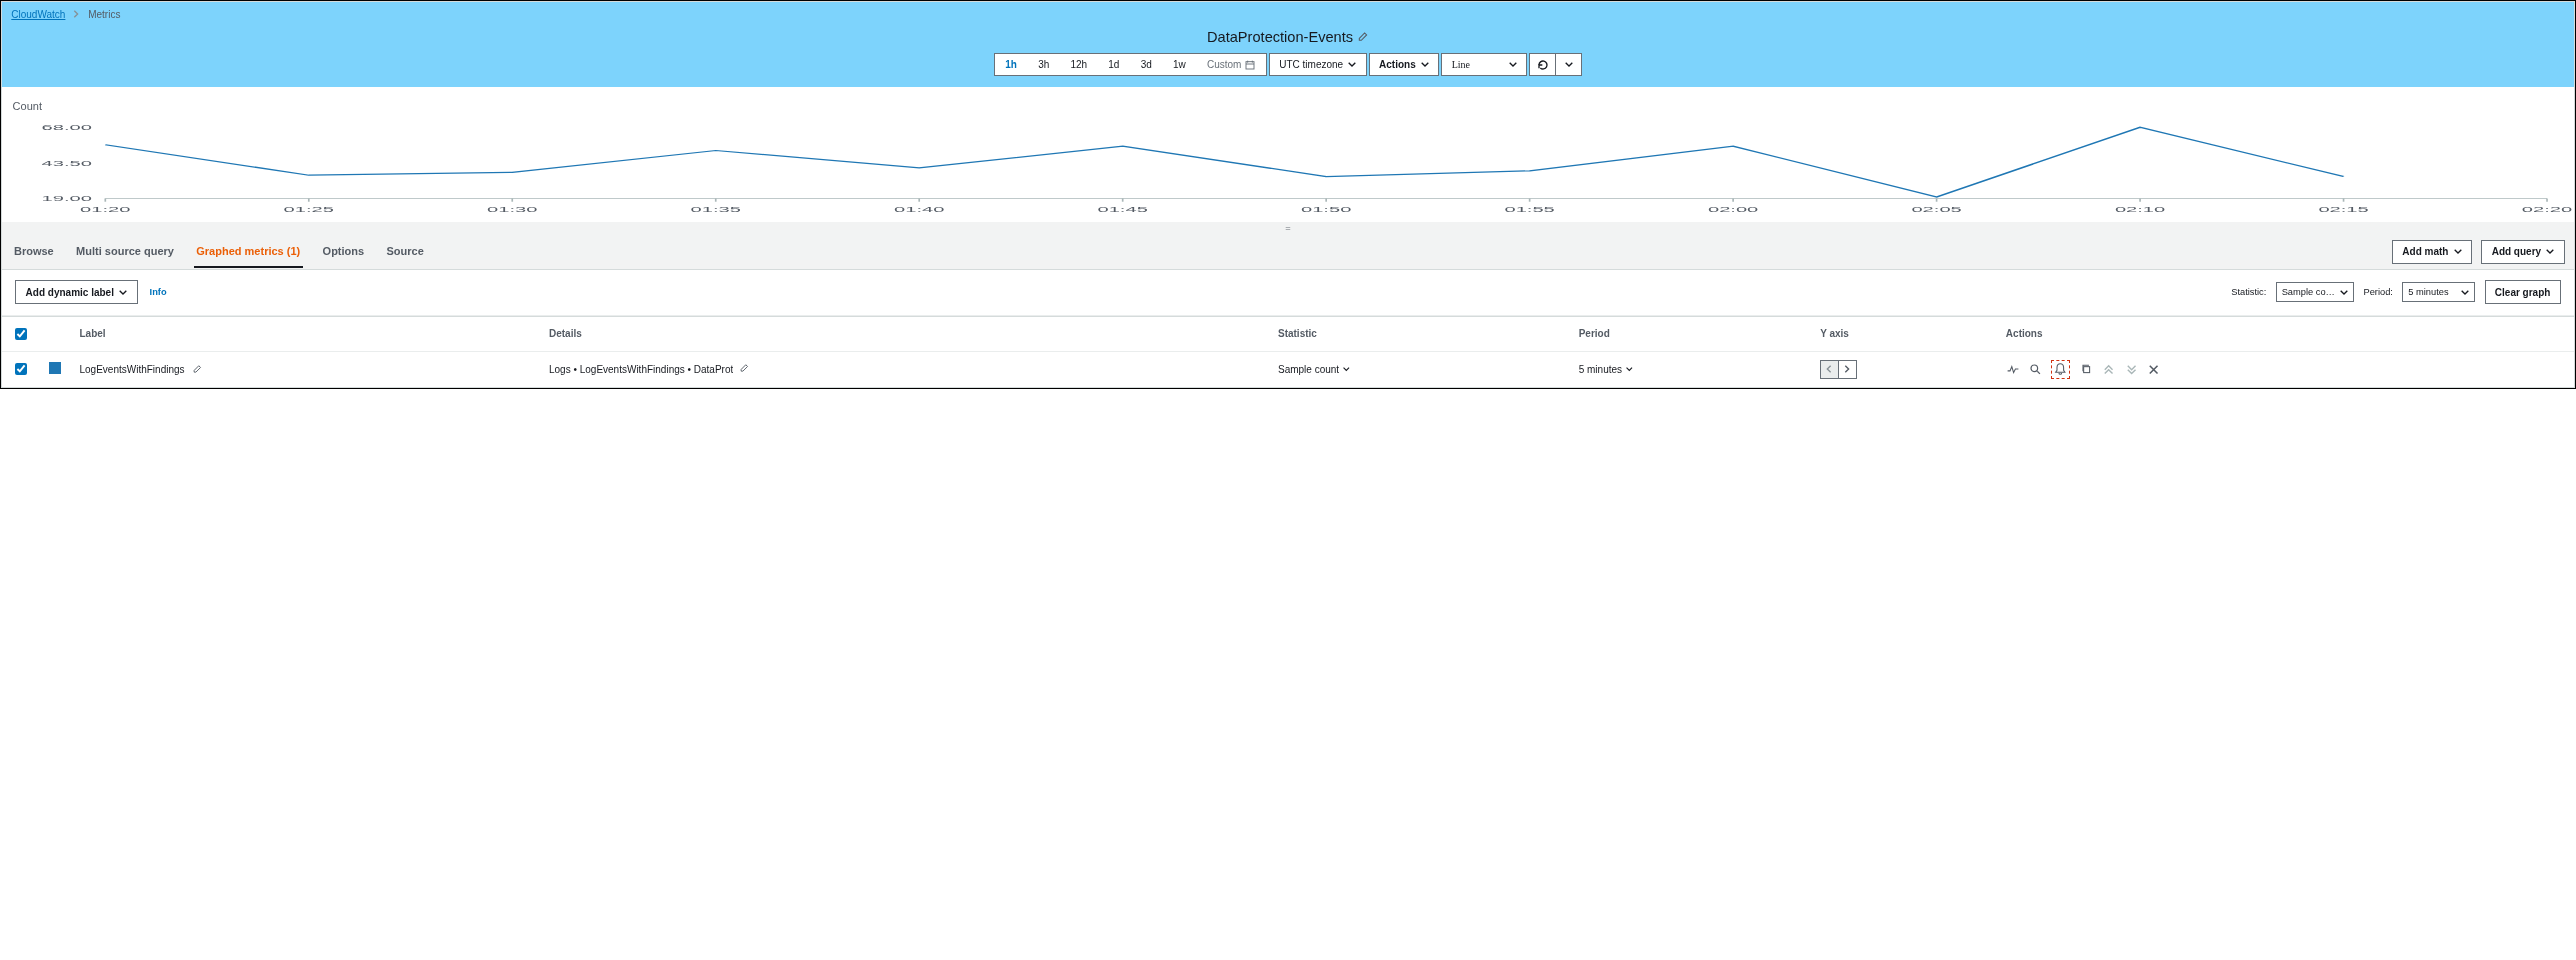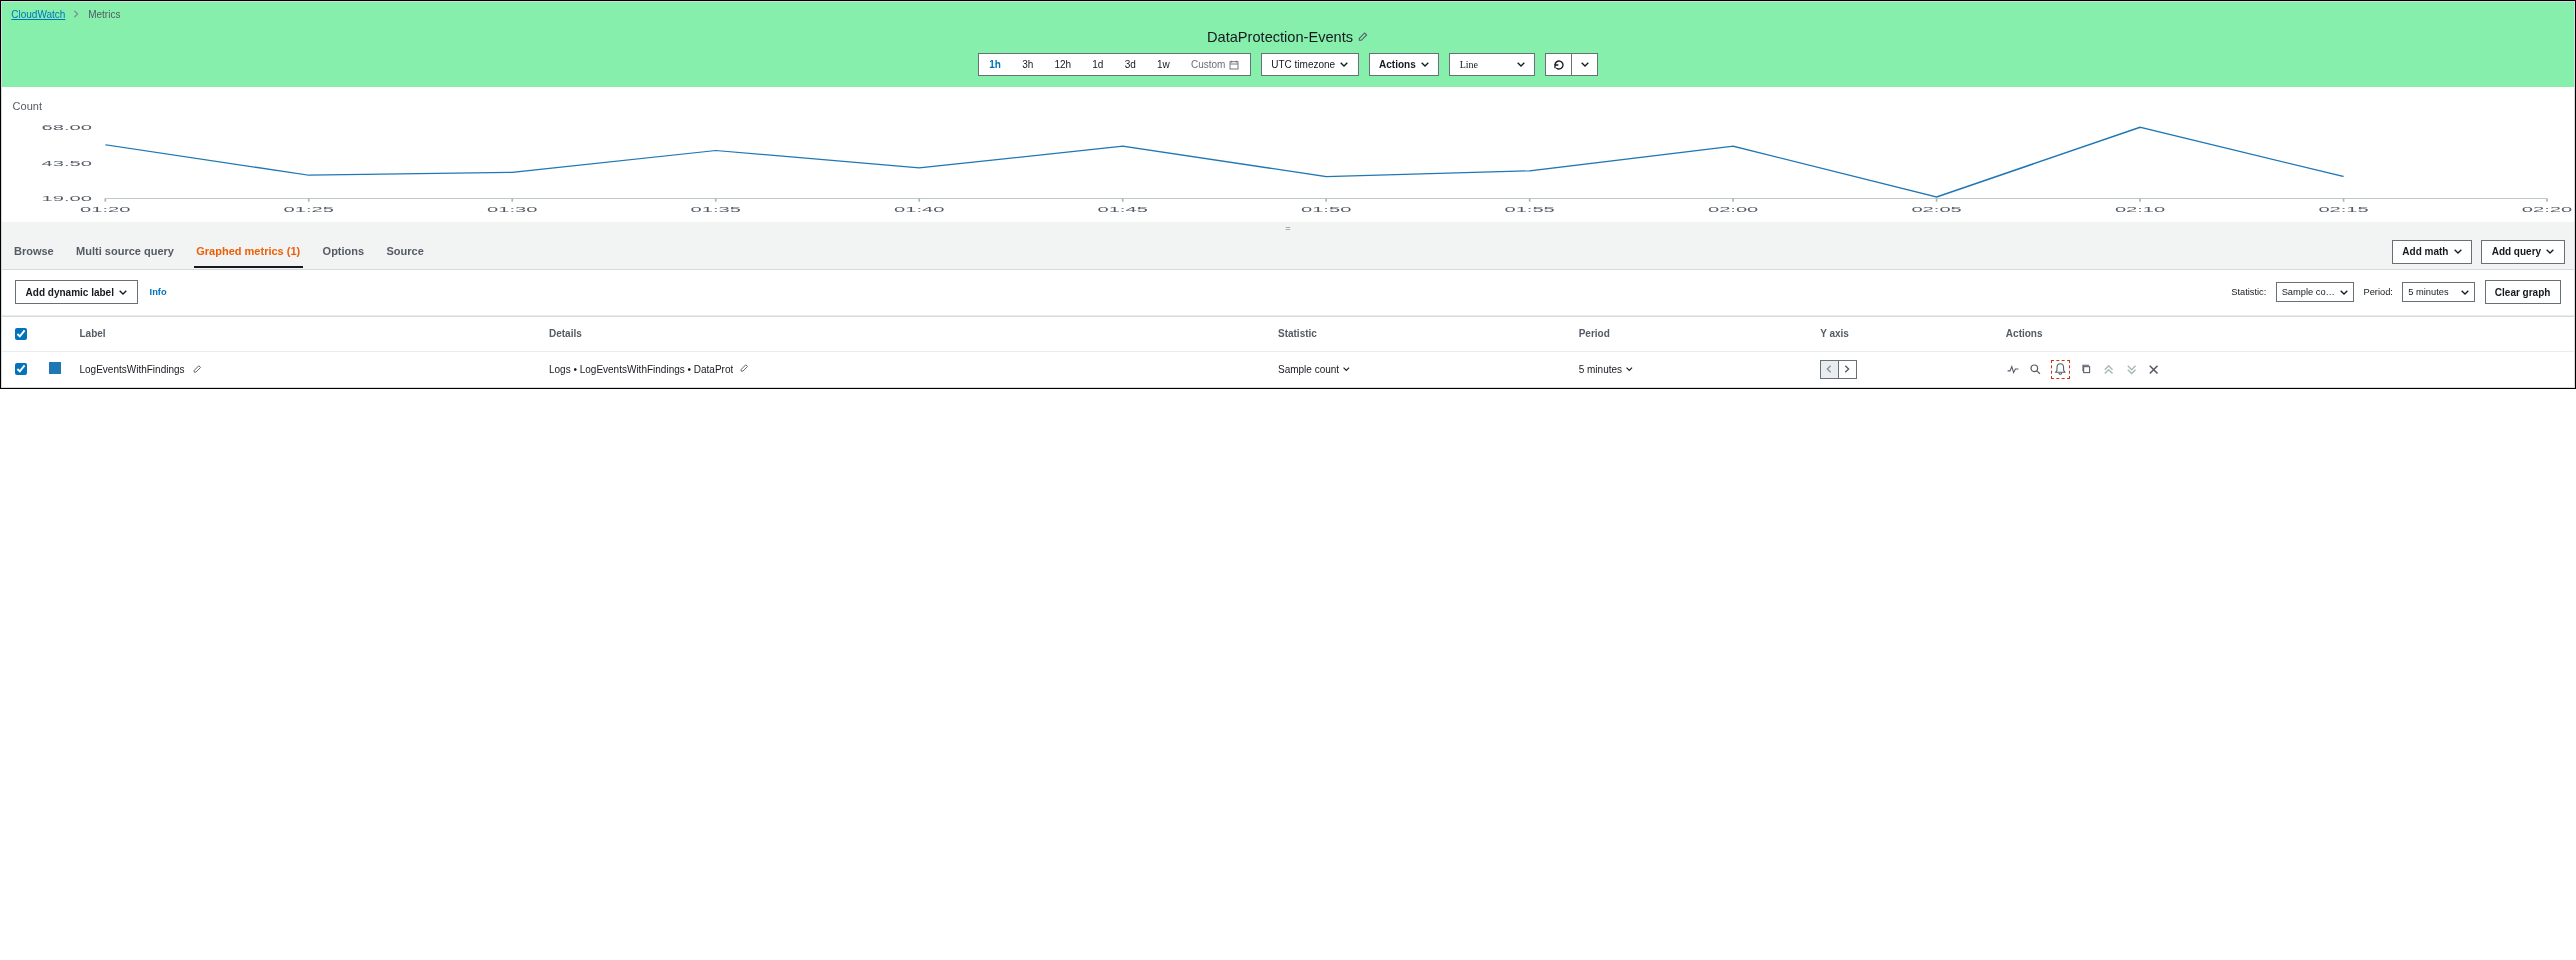--- a/index.html
+++ b/index.html
@@ -4,34 +4,34 @@
 <style>
   * { box-sizing: border-box; }
   html, body {
     margin: 0; padding: 0;
     font-family: "Amazon Ember", "Helvetica Neue", Arial, sans-serif;
     font-size: 9.3px;
     color: #16191f;
     background: #ffffff;
   }
   .frame { border: 1.3px solid #000; }
-  .inner { border: 0.7px solid #d5dbdb; background: #86efac; }
+  .inner { border: 0.7px solid #d5dbdb; background: #7dd3fc; }
   .breadcrumbs { padding: 6.6px 9.3px 2.7px 9.3px; font-size: 10px; }
   .breadcrumbs a { color: #0073bb; text-decoration: underline; }
   .breadcrumbs .sep { color: #879196; margin: 0 5.3px; font-weight: bold; display:inline-flex; }
   .breadcrumbs .current { color: #545b64; }
   .titlebar {
     display: flex; align-items: center; gap: 8px;
     padding: 6.6px 9.3px 10.6px 9.3px; flex-wrap: wrap;
     justify-content: space-between;
     flex-direction: column;
   }
   .title { font-size: 14.6px; font-weight: 400; display: flex; align-items: center; gap: 5.3px; }
   .edit-icon { color:#545b64; }
-  .controls { display: flex; gap: 10px; align-items: stretch; border-radius: 8px; }
+  .controls { display: flex; gap: 2px; align-items: stretch; border-radius: 8px; }
   .seg {
     display: flex; border: 0.7px solid #687078; background:#fff;
   }
   .seg .seg-btn {
     padding: 5.3px 10.6px; font-size: 10px; color:#16191f; cursor:pointer; display:flex; align-items:center; gap:4px;
     border:0; background:transparent;
   }
   .seg .seg-btn.active { color:#0073bb; font-weight:700; }
   .seg .seg-btn.custom { color:#687078; }
   .btn {

